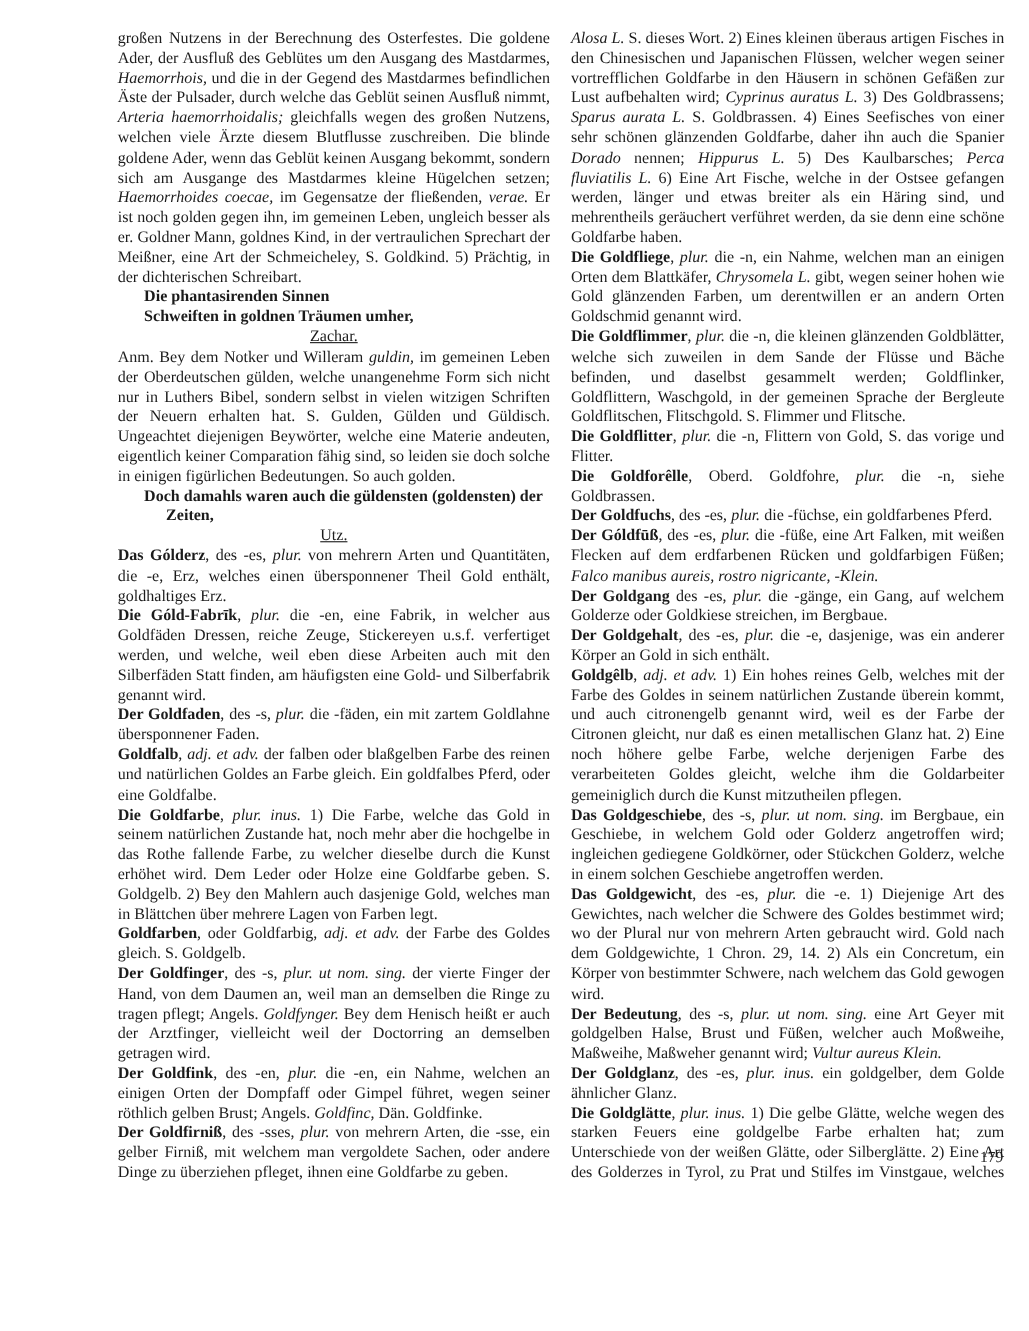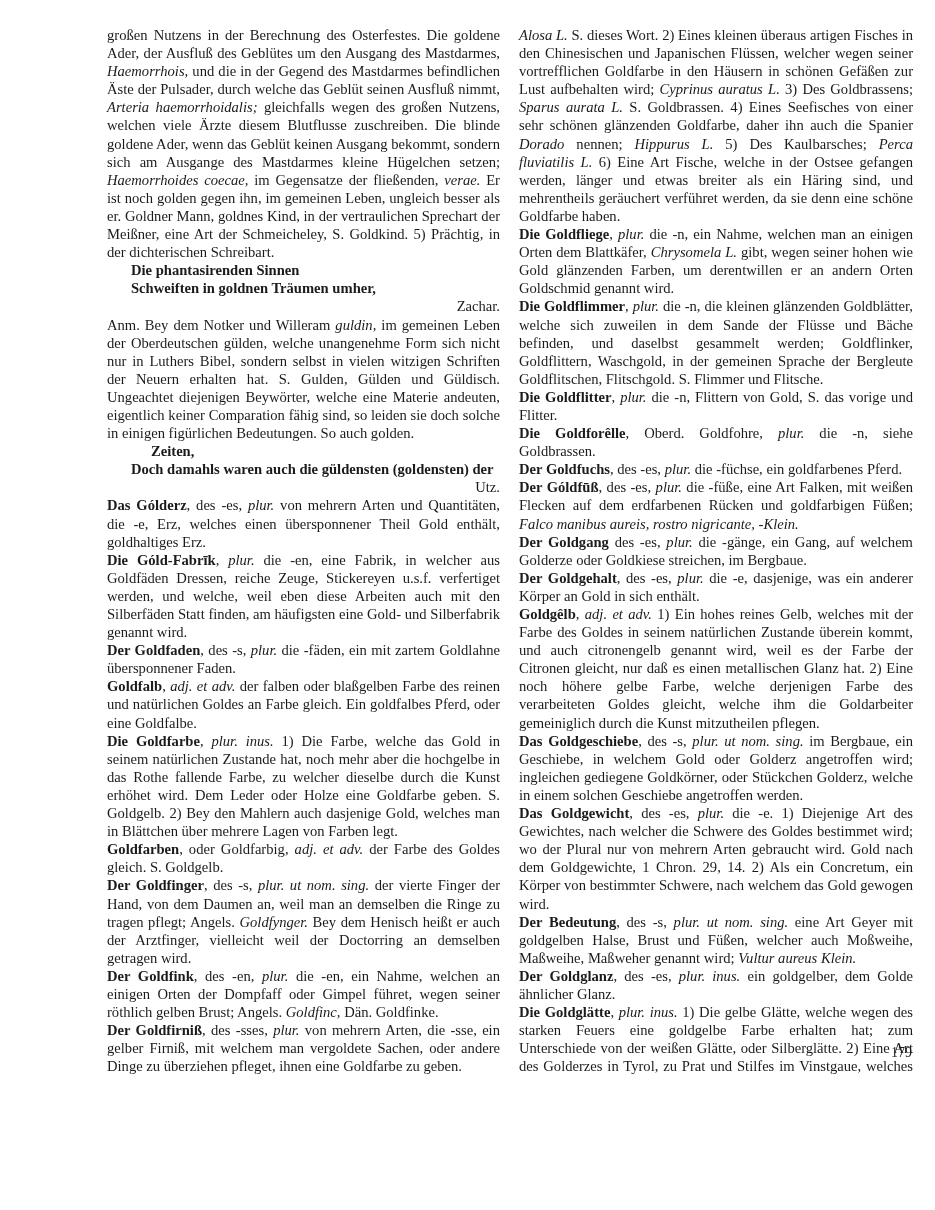--- a/index.html
+++ b/index.html
@@ -28,21 +28,21 @@
   .para, .entry {
     text-align: justify;
     hyphens: auto;
     -webkit-hyphens: auto;
   }
   .bold   { font-weight: 700; }
   .italic { font-style: italic; }
   .verse-line { text-align: left; font-weight: bold; }
   .verse-line.indent-1 { padding-left: 24px; }
   .verse-line.indent-2 { padding-left: 44px; }
-  .attribution { text-align: right; }
+  .attribution { text-align: center; text-decoration: underline; }
   .page-number {
     position: absolute;
     right: 23px;
     bottom: 12px;
     font-size: 14px;
     color: #1b1b1b;
   }
 </style>
 </head>
 <body>
@@ -50,22 +50,22 @@
 <div class="page">
   <div class="column column-left" id="col-left">
       <div class="block para"><span>großen Nutzens in der Berechnung des Osterfestes. Die goldene Ader, der Ausfluß des Geblütes um den Ausgang des Mastdarmes, </span><span class="italic">Haemorrhois,</span><span> und die in der Gegend des Mastdarmes befindlichen Äste der Pulsader, durch welche das Geblüt seinen Ausfluß nimmt, </span><span class="italic">Arteria haemorrhoidalis;</span><span> gleichfalls wegen des großen Nutzens, welchen viele Ärzte diesem Blutflusse zuschreiben. Die blinde goldene Ader, wenn das Geblüt keinen Ausgang bekommt, sondern sich am Ausgange des Mastdarmes kleine Hügelchen setzen; </span><span class="italic">Haemorrhoides coecae,</span><span> im Gegensatze der fließenden, </span><span class="italic">verae.</span><span> Er ist noch golden gegen ihn, im gemeinen Leben, ungleich besser als er. Goldner Mann, goldnes Kind, in der vertraulichen Sprechart der Meißner, eine Art der Schmeicheley, S. Goldkind. 5) Prächtig, in der dichterischen Schreibart.</span></div>
       <div class="block verse">
         <div class="verse-line indent-1">Die phantasirenden Sinnen</div>
         <div class="verse-line indent-1">Schweiften in goldnen Träumen umher,</div>
       </div>
       <div class="block attribution">Zachar.</div>
       <div class="block para"><span>Anm. Bey dem Notker und Willeram </span><span class="italic">guldin,</span><span> im gemeinen Leben der Oberdeutschen gülden, welche unangenehme Form sich nicht nur in Luthers Bibel, sondern selbst in vielen witzigen Schriften der Neuern erhalten hat. S. Gulden, Gülden und Güldisch. Ungeachtet diejenigen Beywörter, welche eine Materie andeuten, eigentlich keiner Comparation fähig sind, so leiden sie doch solche in einigen figürlichen Bedeutungen. So auch golden.</span></div>
       <div class="block verse">
+        <div class="verse-line indent-1">Doch damahls waren auch die güldensten (goldensten) der</div>
         <div class="verse-line indent-2">Zeiten,</div>
-        <div class="verse-line indent-1">Doch damahls waren auch die güldensten (goldensten) der</div>
       </div>
       <div class="block attribution">Utz.</div>
       <div class="block entry"><span class="bold">Das Gólderz</span><span>, des -es, </span><span class="italic">plur.</span><span> von mehrern Arten und Quantitäten, die -e, Erz, welches einen übersponnener Theil Gold enthält, goldhaltiges Erz.</span></div>
       <div class="block entry"><span class="bold">Die Góld-Fabrīk</span><span>, </span><span class="italic">plur.</span><span> die -en, eine Fabrik, in welcher aus Goldfäden Dressen, reiche Zeuge, Stickereyen u.s.f. verfertiget werden, und welche, weil eben diese Arbeiten auch mit den Silberfäden Statt finden, am häufigsten eine Gold- und Silberfabrik genannt wird.</span></div>
       <div class="block entry"><span class="bold">Der Goldfaden</span><span>, des -s, </span><span class="italic">plur.</span><span> die -fäden, ein mit zartem Goldlahne übersponnener Faden.</span></div>
       <div class="block entry"><span class="bold">Goldfalb</span><span>, </span><span class="italic">adj. et adv.</span><span> der falben oder blaßgelben Farbe des reinen und natürlichen Goldes an Farbe gleich. Ein goldfalbes Pferd, oder eine Goldfalbe.</span></div>
       <div class="block entry"><span class="bold">Die Goldfarbe</span><span>, </span><span class="italic">plur. inus.</span><span> 1) Die Farbe, welche das Gold in seinem natürlichen Zustande hat, noch mehr aber die hochgelbe in das Rothe fallende Farbe, zu welcher dieselbe durch die Kunst erhöhet wird. Dem Leder oder Holze eine Goldfarbe geben. S. Goldgelb. 2) Bey den Mahlern auch dasjenige Gold, welches man in Blättchen über mehrere Lagen von Farben legt.</span></div>
       <div class="block entry"><span class="bold">Goldfarben</span><span>, oder Goldfarbig, </span><span class="italic">adj. et adv.</span><span> der Farbe des Goldes gleich. S. Goldgelb.</span></div>
       <div class="block entry"><span class="bold">Der Goldfinger</span><span>, des -s, </span><span class="italic">plur. ut nom. sing.</span><span> der vierte Finger der Hand, von dem Daumen an, weil man an demselben die Ringe zu tragen pflegt; Angels. </span><span class="italic">Goldfynger.</span><span> Bey dem Henisch heißt er auch der Arztfinger, vielleicht weil der Doctorring an demselben getragen wird.</span></div>
       <div class="block entry"><span class="bold">Der Goldfink</span><span>, des -en, </span><span class="italic">plur.</span><span> die -en, ein Nahme, welchen an einigen Orten der Dompfaff oder Gimpel führet, wegen seiner röthlich gelben Brust; Angels. </span><span class="italic">Goldfinc,</span><span> Dän. Goldfinke.</span></div>

